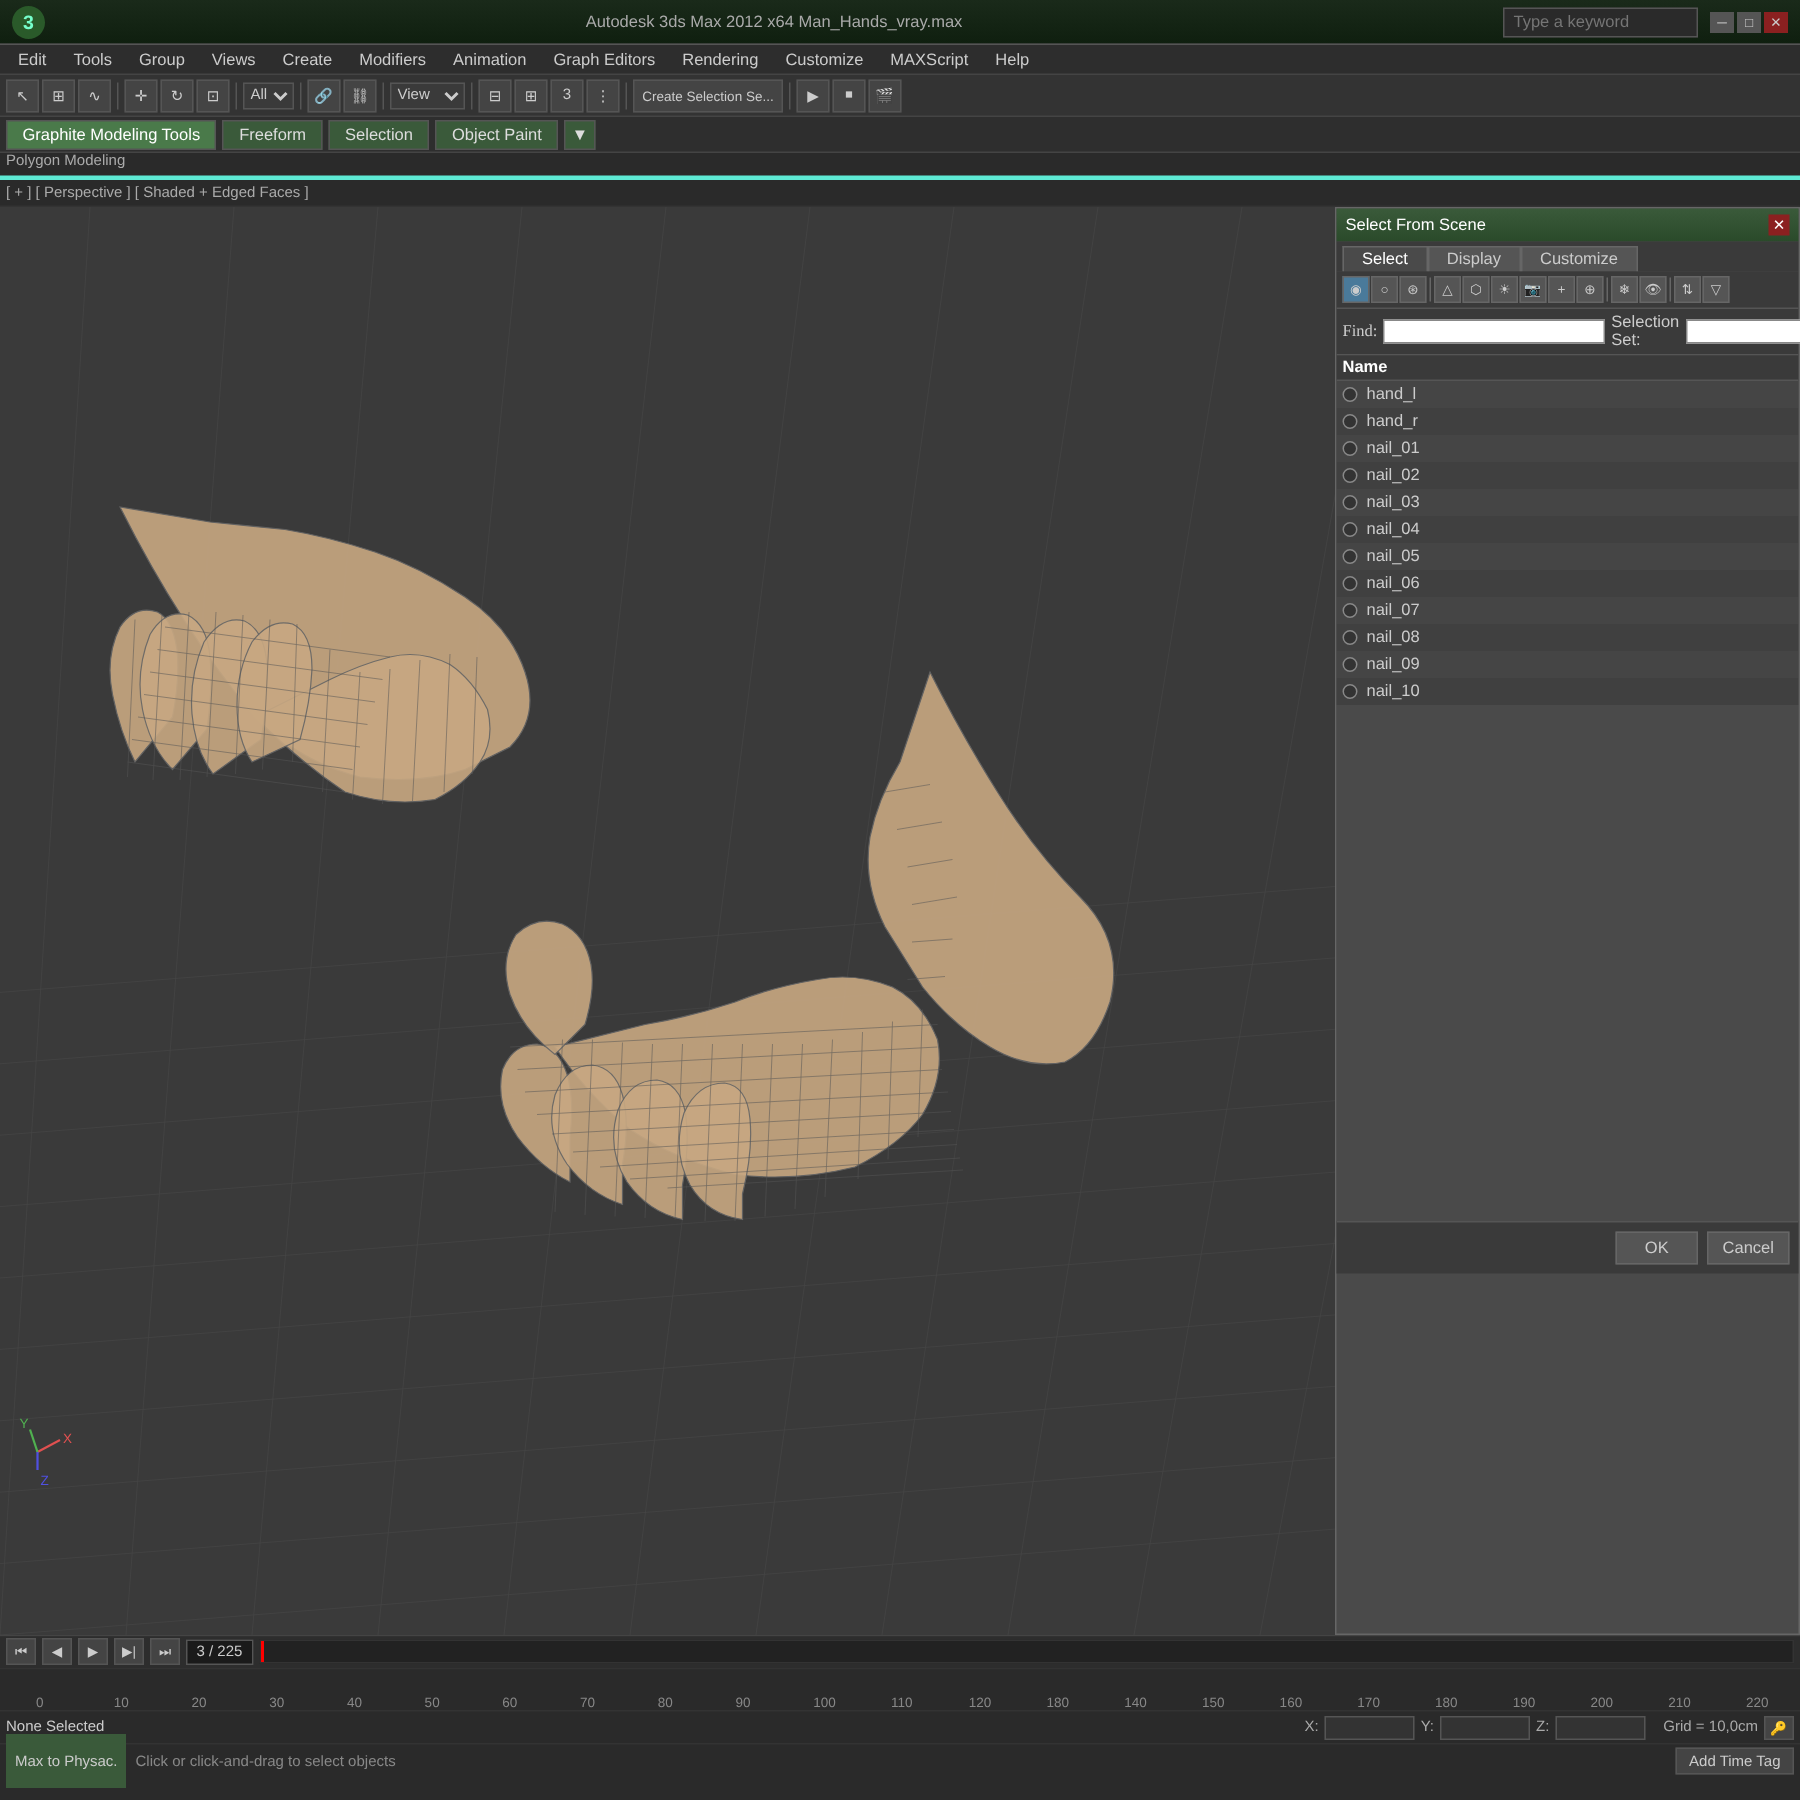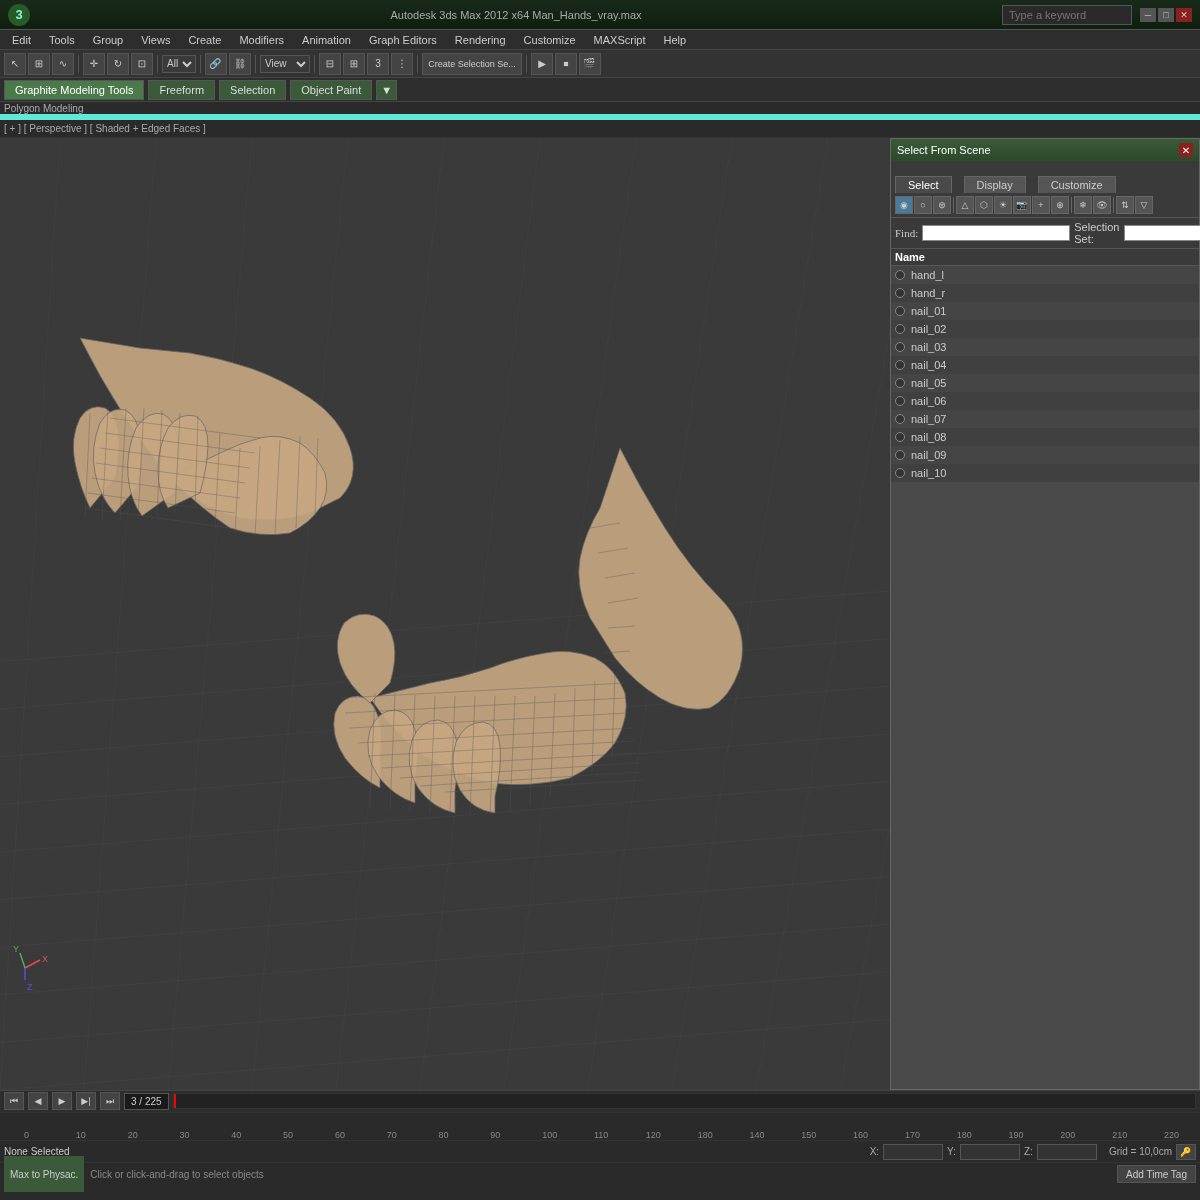--- a/index.html
+++ b/index.html
@@ -113,23 +113,23 @@
       height: 20px;
       display: flex; align-items: center;
     }
     .tb2-tab.active { background: #4a7a4a; color: #fff; }
 
     
     #modeling-bar {
       height: 18px;
       background: #2a2a2a;
       display: flex;
-      align-items: flex-end;
+      align-items: flex-start;
       padding: 0 4px;
-      border-bottom: 6px solid #5eead4;
+      border-bottom: 3px solid #5eead4;
     }
     .modeling-label {
       color: #aaa; font-size: 10px; margin-right: 6px;
     }
 
     
     #viewport-header {
       height: 18px;
       background: #2a2a2a;
       display: flex;
@@ -188,22 +188,22 @@
     #dialog-titlebar .dialog-close {
       width: 14px; height: 14px;
       background: #8b2020;
       border: none; cursor: pointer;
       color: #fff; font-size: 10px;
       display: flex; align-items: center; justify-content: center;
     }
     #dialog-tabs {
       display: flex;
       background: #3a3a3a;
-      padding: 15px 4px 0;
-      gap: 12px;
+      padding: 3px 4px 0;
+      gap: 0;
     }
     .dialog-tab {
       padding: 2px 12px;
       background: #555;
       border: 1px solid #666;
       border-bottom: none;
       color: #ccc;
       cursor: pointer;
       font-size: 11px;
     }
@@ -718,20 +718,24 @@
           </div>
           <div class="list-item">
             <div class="item-dot"></div>
             <span class="item-name">nail_09</span>
           </div>
           <div class="list-item">
             <div class="item-dot"></div>
             <span class="item-name">nail_10</span>
           </div>
         </div>
+      <div id="dialog-footer">
+        <button class="dlg-footer-btn">OK</button>
+        <button class="dlg-footer-btn">Cancel</button>
+      </div>
     </div>
   </div>
 </div>
 
 <div id="timeline-area">
   <div id="timeline-bar">
     <button class="tl-nav-btn">⏮</button>
     <button class="tl-nav-btn">◀</button>
     <button class="tl-nav-btn">▶</button>
     <button class="tl-nav-btn">▶|</button>

